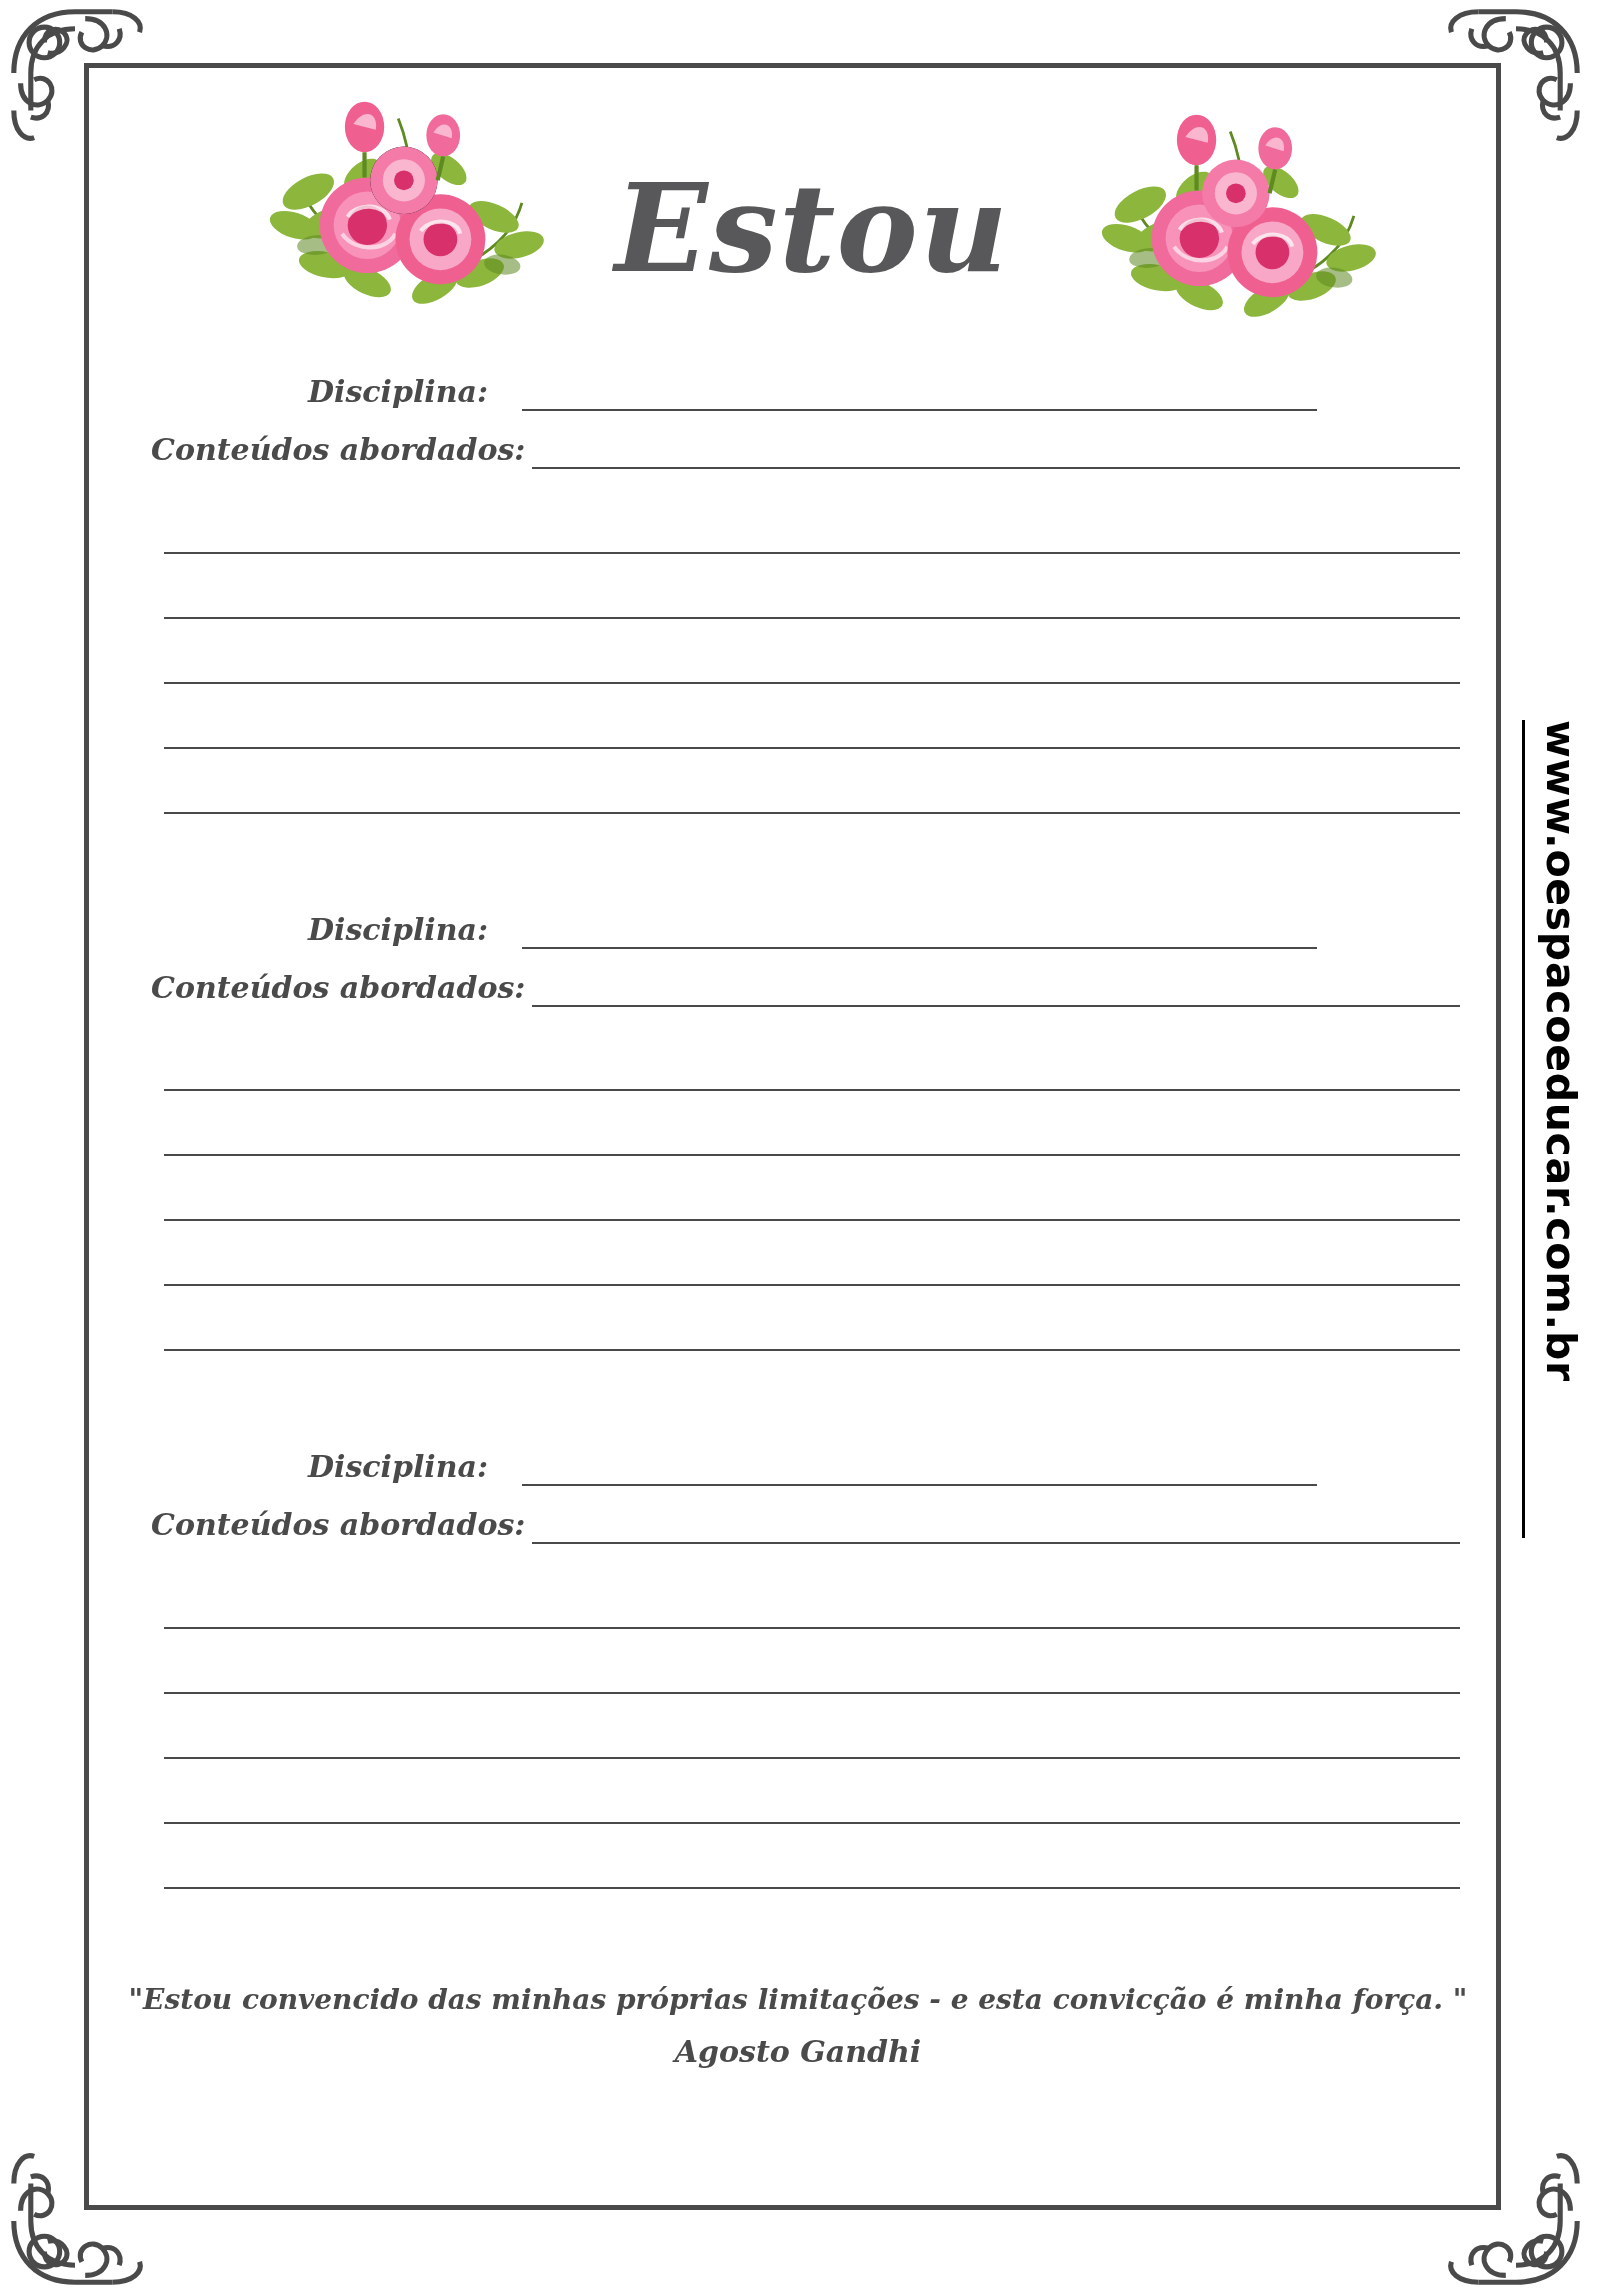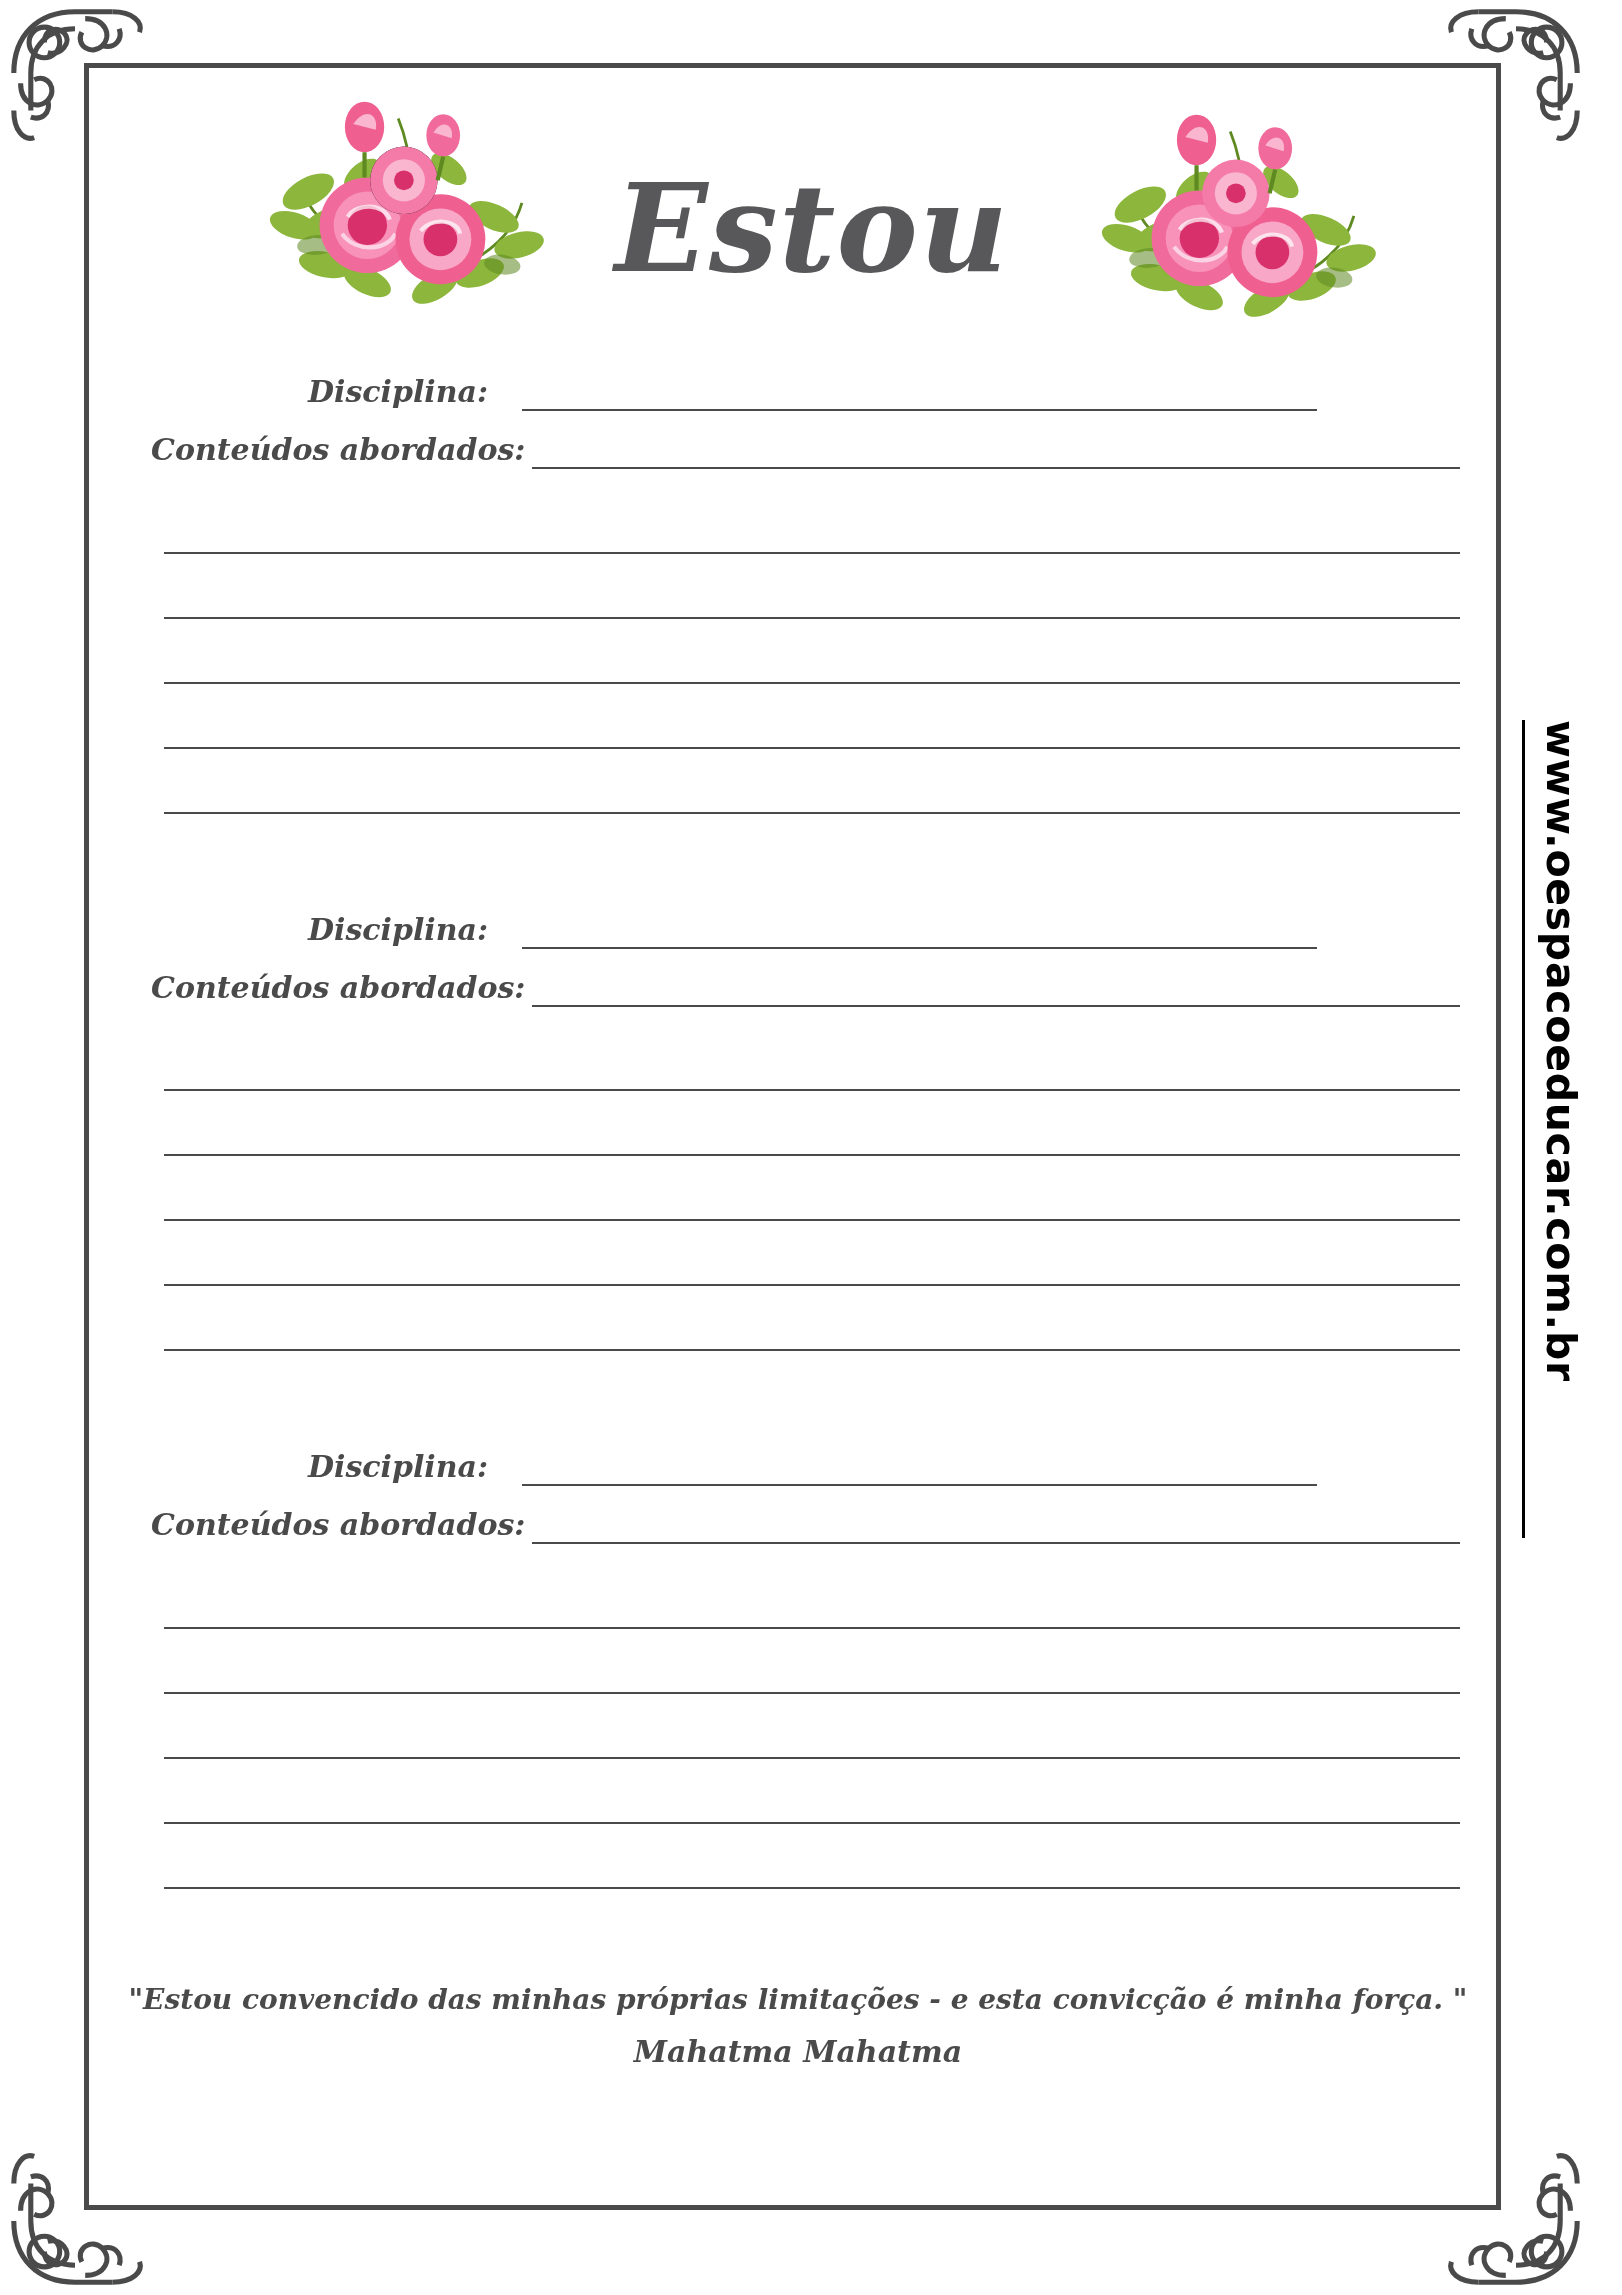--- a/index.html
+++ b/index.html
@@ -407,21 +407,21 @@
       <div class="rule"></div>
       <div class="rule"></div>
       <div class="rule"></div>
       <div class="rule"></div>
       <div class="rule"></div>
     </div>
   </div>
 
   <div class="quote">
     <div class="quote-text">"Estou convencido das minhas próprias limitações - e esta convicção é minha força. "</div>
-    <div class="quote-author">Mahatma Mahatma</div>
+    <div class="quote-author">Agosto Gandhi</div>
   </div>
 
   <div class="site-rail">
     <div class="rail-line"></div>
     <div class="site-url">www.oespacoeducar.com.br</div>
   </div>
 
 </div>
 
 

